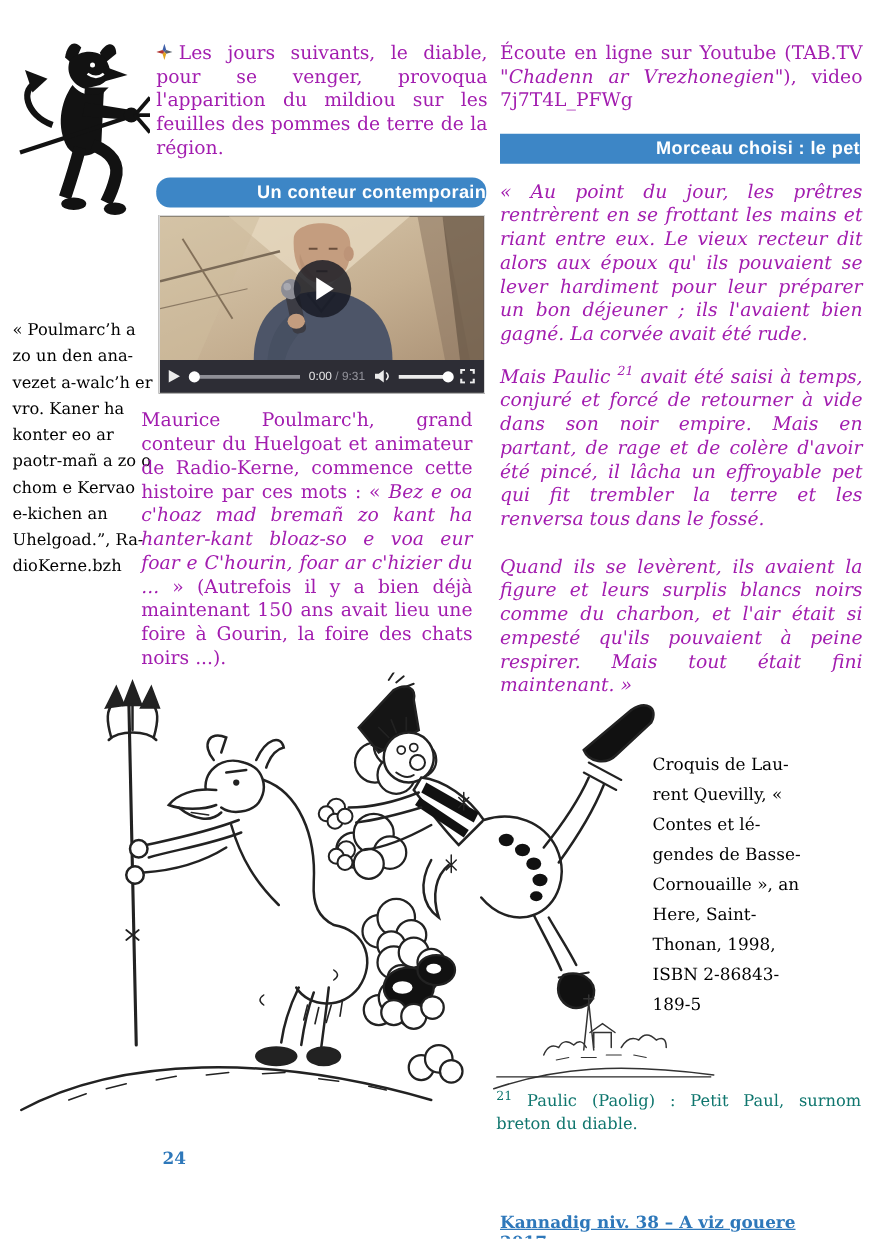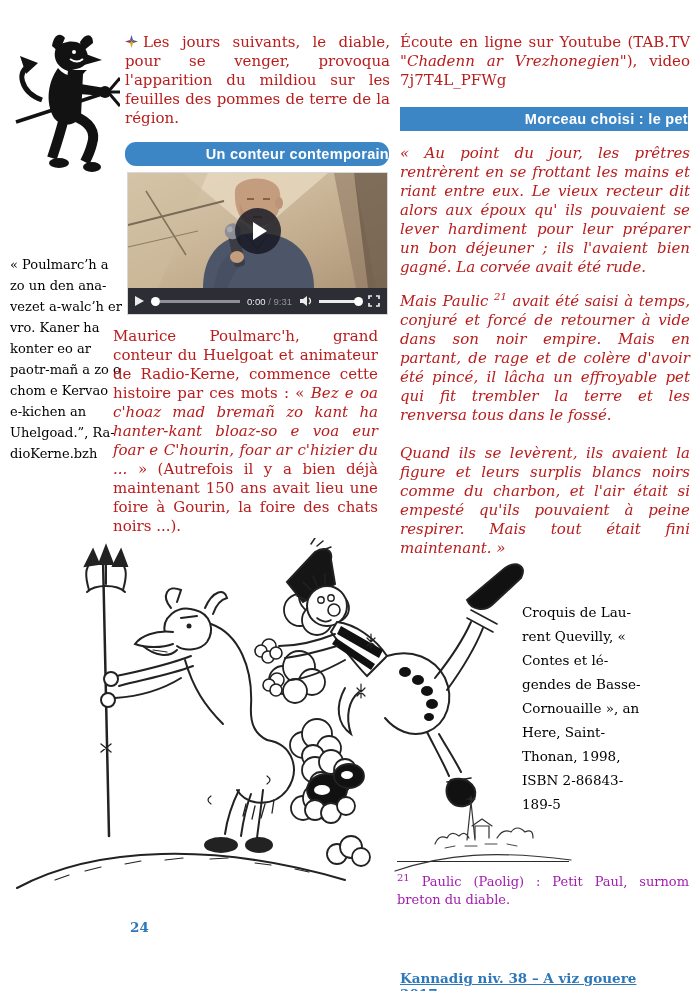--- a/index.html
+++ b/index.html
@@ -1,30 +1,30 @@
 <!DOCTYPE html>
 <html><head>
 <meta charset="utf-8">
 <style>
   html,body { margin:0; padding:0; }
   body { width:700px; height:991px; background:#ffffff; position:relative;
          font-family:"DejaVu Serif", serif; overflow:hidden; }
   .abs { position:absolute; }
-  .body-text { font-size:15px; line-height:19px; color:#b91c1c; text-align:justify; }
+  .body-text { font-size:15px; line-height:19px; color:#a21caf; text-align:justify; }
   .story { font-style:italic; }
   .banner { background:#3d86c6; color:#ffffff; font-family:"Liberation Sans", sans-serif;
             font-weight:700; font-size:14.5px; text-align:right; height:24px; line-height:24px;
             letter-spacing:.3px; }
   .blue-note { color:#000000; font-weight:400; white-space:pre-line;
                font-family:"DejaVu Serif", serif; }
   .margin-note { font-size:13px; line-height:21px; }
   .caption-note { font-size:13.5px; line-height:24px;margin-top:20px; }
   sup.fn { font-size:10px; vertical-align:super; line-height:0; }
   .footnote-rule { border-top:1.5px solid #2a2a2a; }
-  .footnote-text { font-size:13px; line-height:18px; color:#a21caf; text-align:justify; }
+  .footnote-text { font-size:13px; line-height:18px; color:#0f766e; text-align:justify; }
   .footer-blue { color:#2e78ba; font-weight:700; font-size:13.5px; }
   .sparkle { display:inline-block; width:13px; height:13px; margin-right:5px;
              vertical-align:-1px; }
   
   .video { border:1px solid #d8d8d8; background:#000000; }
   .video-screen { position:relative; width:259px; height:115px; overflow:hidden; }
   .play-overlay { position:absolute; left:50%; top:50%; transform:translate(-50%,-50%);
                   width:46px; height:46px; border-radius:50%; background:rgba(22,24,34,.82);
                   display:flex; align-items:center; justify-content:center; cursor:pointer; }
   .play-overlay .tri { width:0; height:0; border-left:14px solid #fff;

